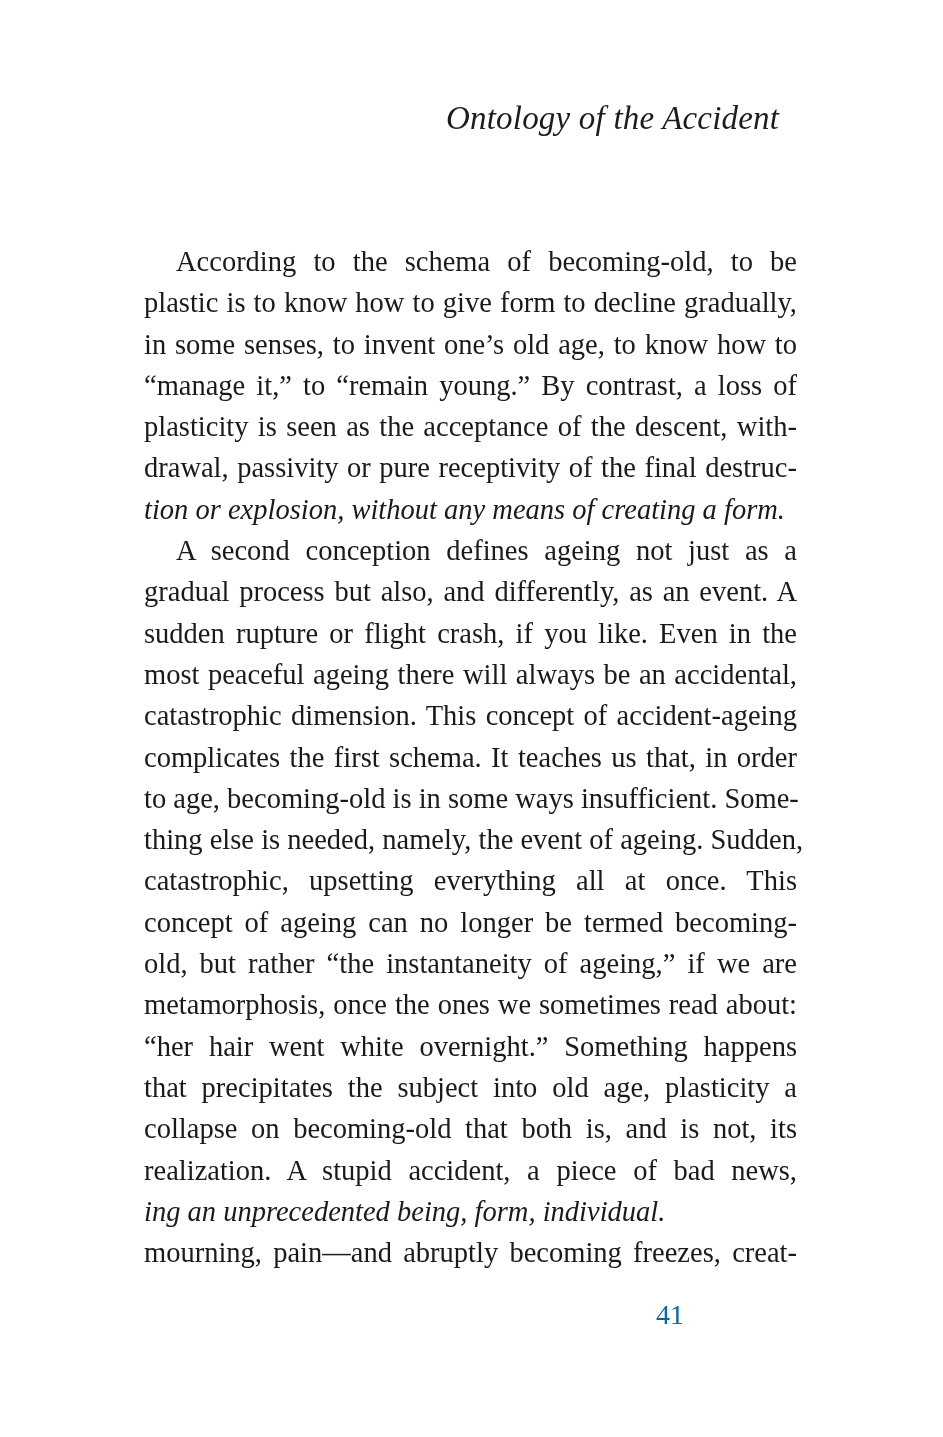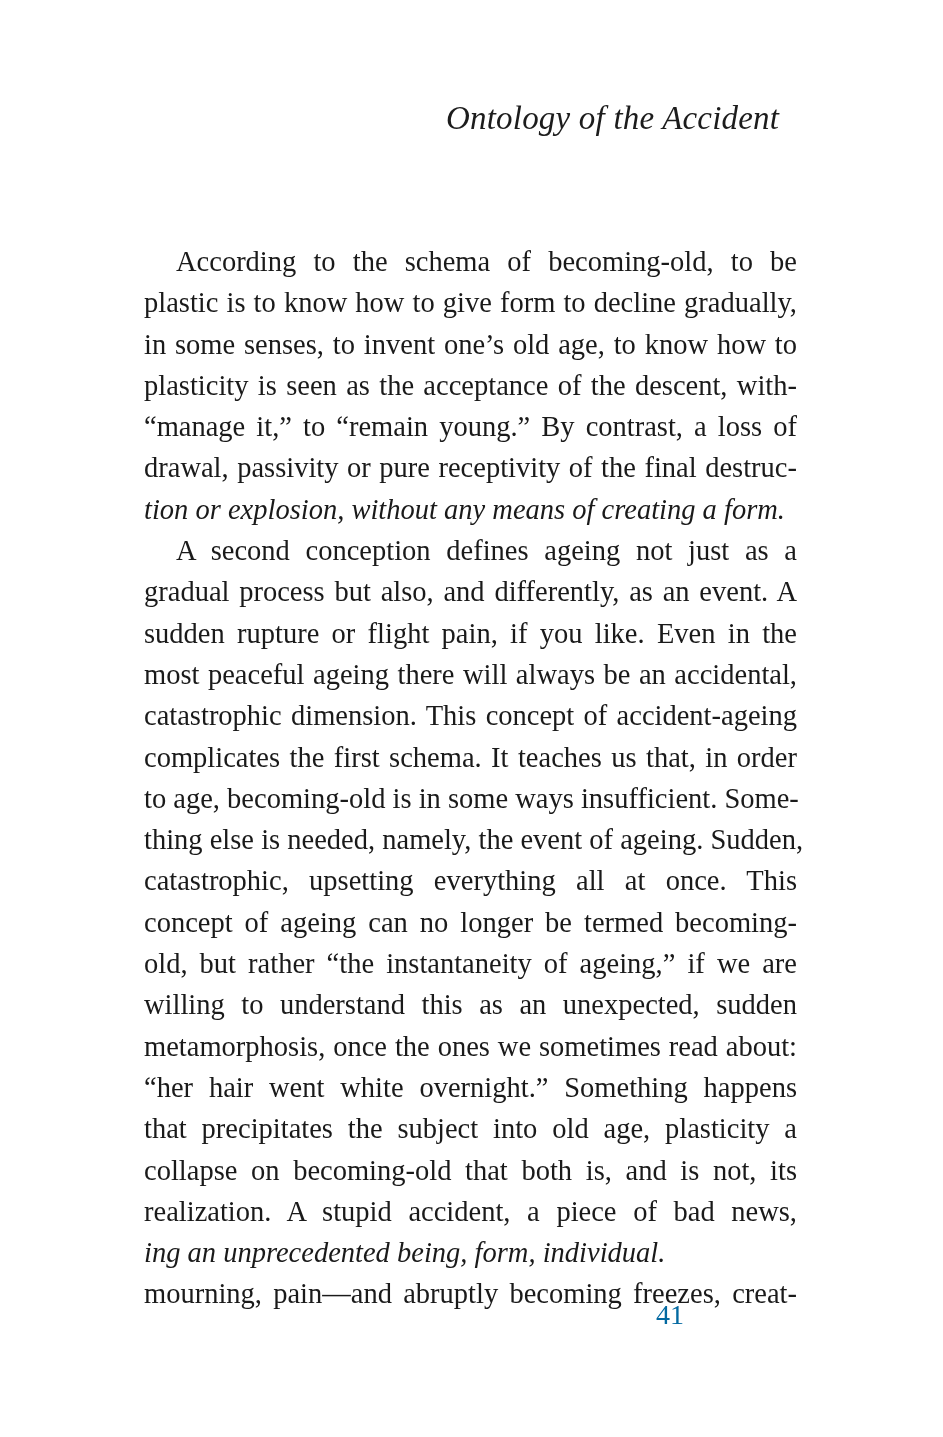--- a/index.html
+++ b/index.html
@@ -72,38 +72,37 @@
 <body>
 
 <div class="page">
   <div class="running-head">Ontology of the Accident</div>
 
   <div class="body-text">
     <div class="paragraph">
       <span class="line indent">According to the schema of becoming-old, to be</span>
       <span class="line">plastic is to know how to give form to decline gradually,</span>
       <span class="line">in some senses, to invent one’s old age, to know how to</span>
+      <span class="line">“manage it,” to “remain young.” By contrast, a loss of</span>
       <span class="line">plasticity is seen as the acceptance of the descent, with-</span>
-      <span class="line">“manage it,” to “remain young.” By contrast, a loss of</span>
       <span class="line">drawal, passivity or pure receptivity of the final destruc-</span>
       <span class="line last">tion or explosion, without any means of creating a form.</span>
     </div>
     <div class="paragraph">
       <span class="line indent">A second conception defines ageing not just as a</span>
       <span class="line">gradual process but also, and differently, as an event. A</span>
-      <span class="line">sudden rupture or flight pain, if you like. Even in the</span>
+      <span class="line">sudden rupture or flight crash, if you like. Even in the</span>
       <span class="line">most peaceful ageing there will always be an accidental,</span>
       <span class="line">catastrophic dimension. This concept of accident-ageing</span>
       <span class="line">complicates the first schema. It teaches us that, in order</span>
       <span class="line">to age, becoming-old is in some ways insufficient. Some-</span>
       <span class="line">thing else is needed, namely, the event of ageing. Sudden,</span>
       <span class="line">catastrophic, upsetting everything all at once. This</span>
       <span class="line">concept of ageing can no longer be termed becoming-</span>
       <span class="line">old, but rather “the instantaneity of ageing,” if we are</span>
-      <span class="line">willing to understand this as an unexpected, sudden</span>
       <span class="line">metamorphosis, once the ones we sometimes read about:</span>
       <span class="line">“her hair went white overnight.” Something happens</span>
       <span class="line">that precipitates the subject into old age, plasticity a</span>
       <span class="line">collapse on becoming-old that both is, and is not, its</span>
       <span class="line">realization. A stupid accident, a piece of bad news,</span>
       <span class="line last">ing an unprecedented being, form, individual.</span>
       <span class="line">mourning, pain—and abruptly becoming freezes, creat-</span>
     </div>
   </div>
 

